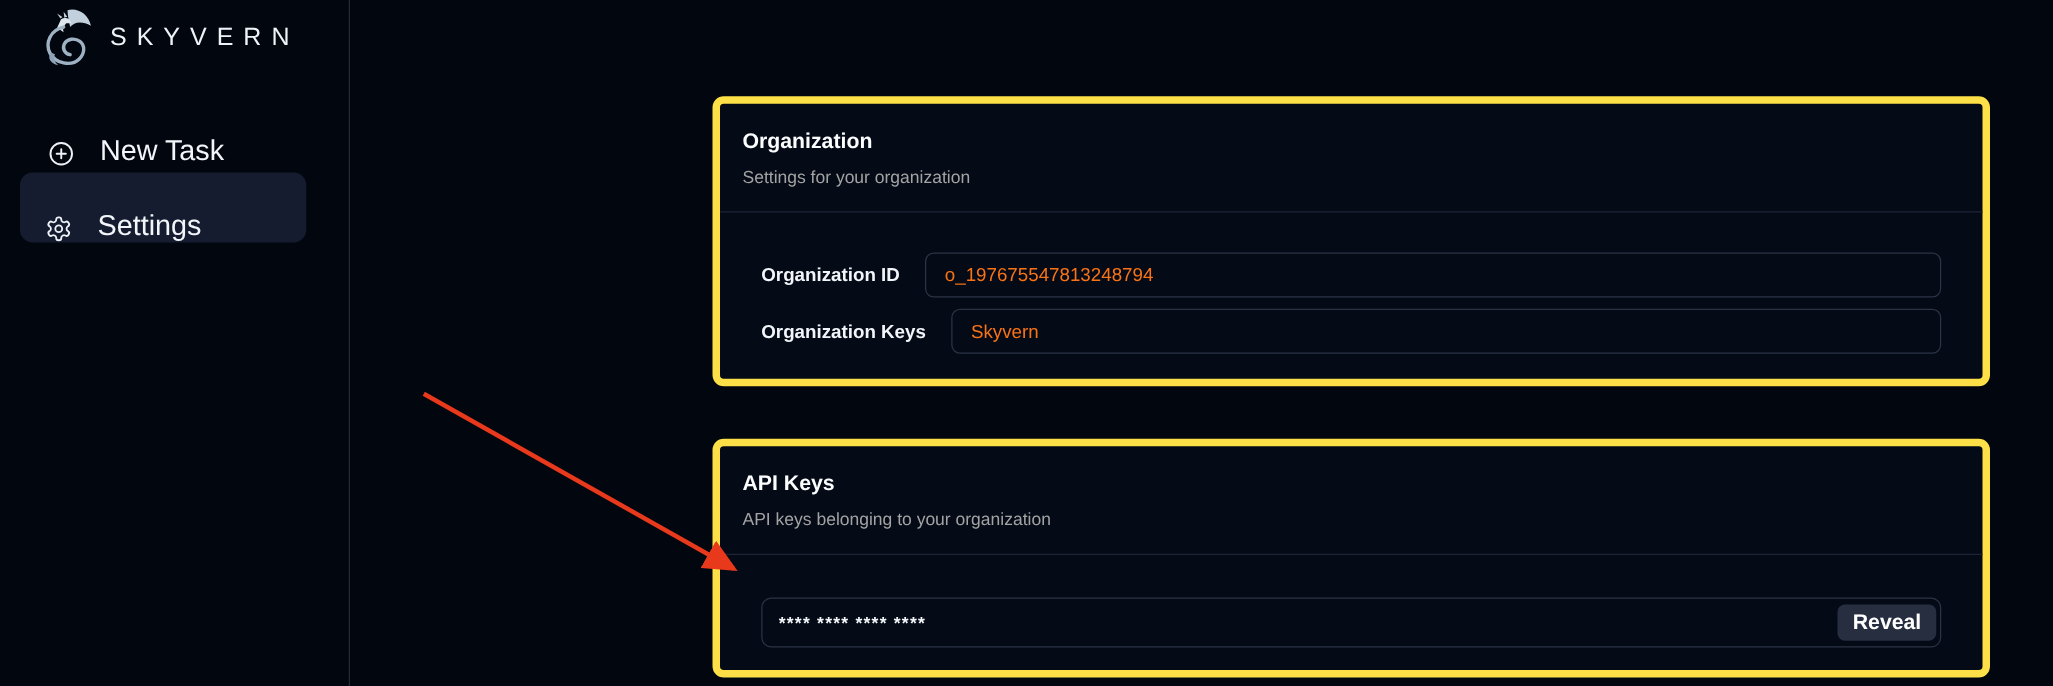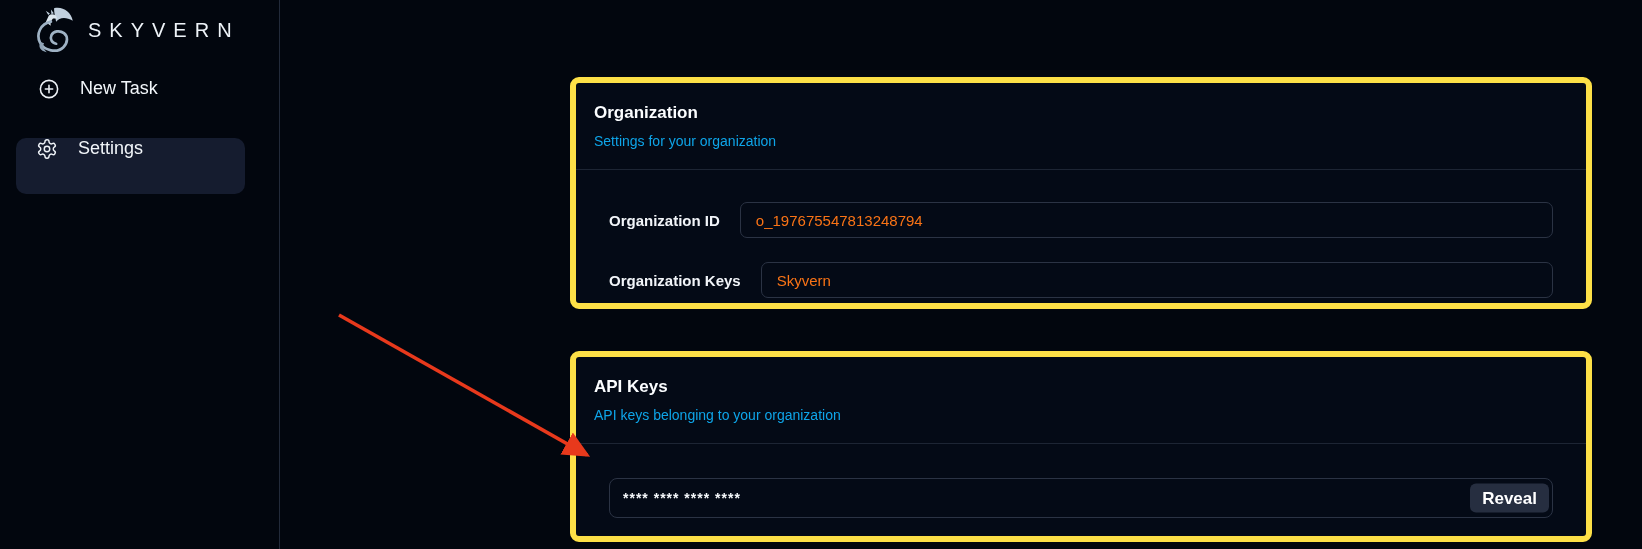--- a/index.html
+++ b/index.html
@@ -10,37 +10,37 @@
   }
   
   .sidebar{
     position:absolute;left:0;top:0;width:280px;height:549px;
     box-sizing:border-box;border-right:1px solid #222a3a;background:#02060e;
   }
   .logo{display:flex;align-items:center;gap:10px;padding:3px 0 0 28px;height:54px;}
   .logo-text{font-size:20px;letter-spacing:8px;color:#eef3f8;font-weight:500;}
   .nav{position:absolute;top:78px;left:16px;right:34px;display:flex;flex-direction:column;gap:4px;}
   .nav-item{
-    display:flex;align-items:flex-start;gap:20px;height:56px;padding-left:22px;
-    border-radius:10px;font-size:18px;color:#f2f6fa;cursor:pointer;
+    display:flex;align-items:flex-end;gap:20px;height:56px;padding-left:22px;
+    border-radius:10px;font-size:23px;color:#f2f6fa;cursor:pointer;
   }
   .nav-item.active{background:#151c2f;padding-left:20px;}
   .nav-icon{width:22px;height:22px;flex:0 0 22px;display:block;}
   
   .card{
     position:absolute;left:570px;width:1022px;box-sizing:border-box;
     background:#040a16;border:6px solid #fde047;border-radius:9px;
   }
   #org-card{top:77px;height:232px;}
   #api-card{top:351px;height:191px;}
   .card-header{height:87px;box-sizing:border-box;padding:20px 18px 0 18px;border-bottom:1px solid #1d2534;}
   .card-title{font-size:17px;font-weight:700;color:#fbfdff;line-height:20px;}
-  .card-sub{margin-top:10px;font-size:14px;color:#0ea5e9;line-height:16px;}
+  .card-sub{margin-top:10px;font-size:14px;color:#a3a3a3;line-height:16px;}
   .card-body{padding:32px 33px 0 33px;}
-  .field-row{display:flex;align-items:center;margin-bottom:24px;}
+  .field-row{display:flex;align-items:center;margin-bottom:9px;}
   .field-label{font-size:15px;font-weight:700;color:#f2f5f9;margin-right:20px;white-space:nowrap;}
   .text-input{
     flex:1;height:36px;box-sizing:border-box;background:transparent;
     border:1px solid #2b3344;border-radius:7px;color:#f97316;
     font-size:15px;padding:0 15px;outline:none;font-family:inherit;
   }
   .key-row{position:relative;margin-top:2px;}
   .key-input{
     width:100%;height:40px;box-sizing:border-box;background:transparent;
     border:1px solid #2b3344;border-radius:8px;color:#f5f8fb;

